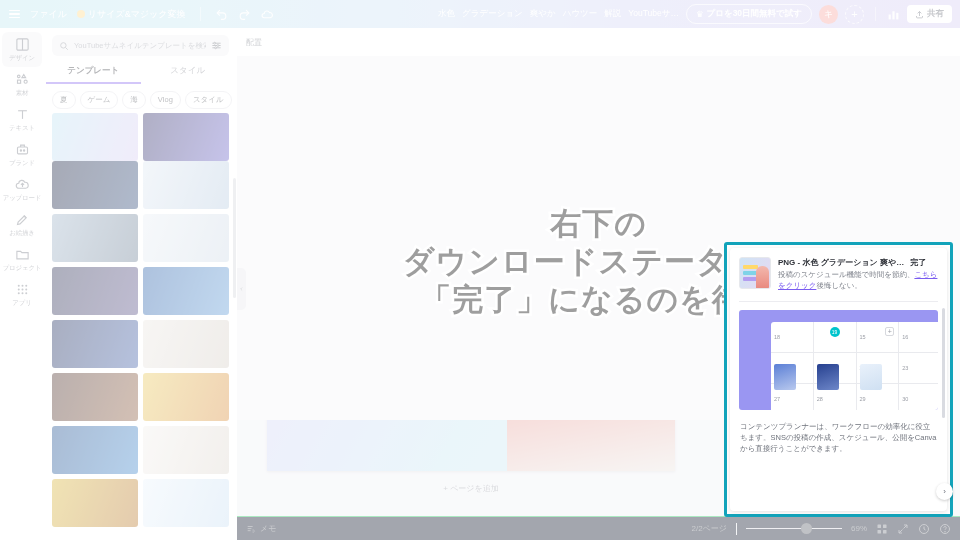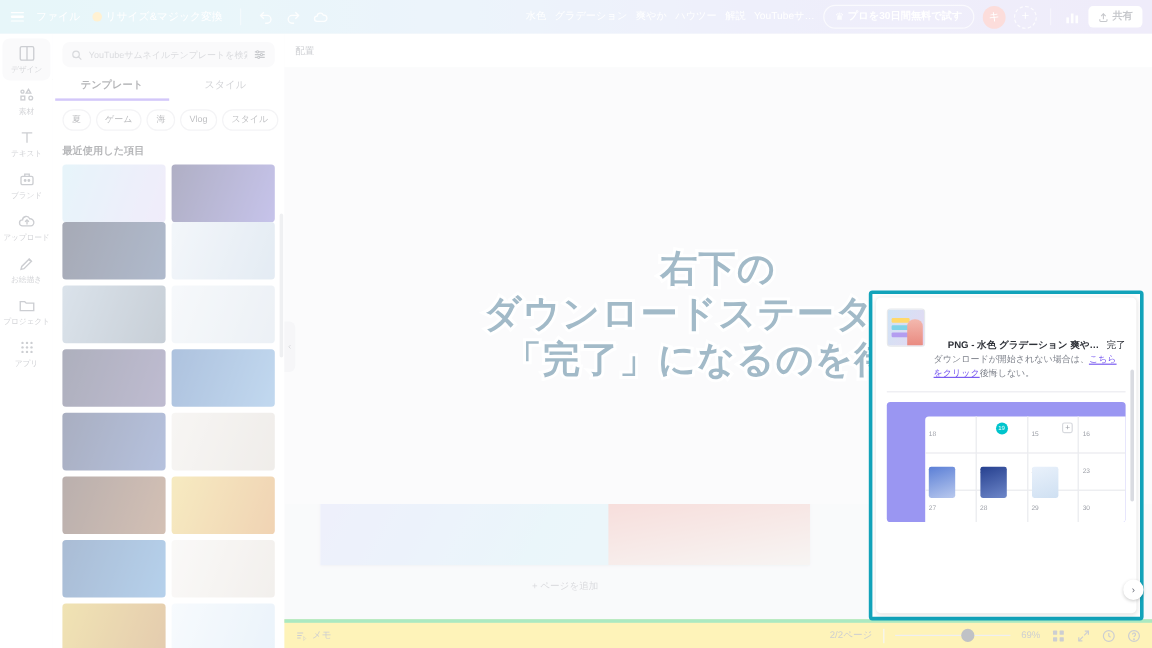--- a/index.html
+++ b/index.html
@@ -150,40 +150,40 @@
   .cv-rule { position: absolute; left: 32px; top: 277px; width: 300px; height: 1.5px; background: rgba(255,255,255,.92); }
   .cv-sub {
     position: absolute; left: 32px; top: 288px; font-size: 19px; color: #ffffff; letter-spacing: 3px;
   }
 
   
   .overlay-text {
     position: absolute; left: 237px; top: 205px; width: 723px;
     text-align: center; z-index: 55; pointer-events: none;
     font-size: 31px; font-weight: bold; line-height: 1.22; letter-spacing: 1px;
-    color: #0c4a6e;
+    color: #000000;
     -webkit-text-stroke: 5px #ffffff; paint-order: stroke fill;
   }
   .overlay-text > div { white-space: nowrap; }
 
   .add-page {
     position: absolute; left: 267px; top: 483px; width: 408px; text-align: center;
     font-size: 8px; color: #9b9ea6;
   }
   .refresh-fab {
     position: absolute; right: 8px; top: 72px; width: 26px; height: 26px; border-radius: 50%;
     background: #fff; box-shadow: 0 1px 3px rgba(0,0,0,.13);
     display: flex; align-items: center; justify-content: center; color: #9a9da5;
   }
 
   
   .bottombar {
     position: absolute; bottom: 0; left: 237px; width: 723px; height: 24px;
-    background: #fde047; display: flex; align-items: center; z-index: 40;
-    border-top: 3px solid #22c55e;
+    background: #0f172a; display: flex; align-items: center; z-index: 40;
+    border-top: 1px solid #22c55e;
   }
   .memo { display: flex; align-items: center; gap: 4px; padding-left: 9px; font-size: 8px; color: #7a7e88; }
   .bb-right { margin-left: auto; display: flex; align-items: center; gap: 9px; padding-right: 9px; }
   .pagecount { font-size: 8px; color: #7a7e88; }
   .vdiv { width: 1px; height: 12px; background: #e3e5e9; }
   .slider { position: relative; width: 96px; height: 12px; display: flex; align-items: center; }
   .slider .track { width: 100%; height: 1.5px; background: #d4d6dc; }
   .slider .knob { position: absolute; left: 57%; width: 11px; height: 11px; border-radius: 50%; background: #5b5f69; }
   .zoomval { font-size: 8px; color: #7a7e88; }
   .bbico { width: 12px; height: 12px; color: #7a7e88; }
@@ -207,23 +207,23 @@
     content: ""; position: absolute; right: 1px; bottom: 0; width: 13px; height: 22px;
     background: linear-gradient(180deg,#f3b8ae,#e98a80); border-radius: 6px 6px 0 0;
   }
   .pop-thumb:before {
     content: ""; position: absolute; left: 3px; top: 7px; width: 15px; height: 4px;
     background: #ffd96b; border-radius: 1px; box-shadow: 0 6px 0 #7fd3e8, 0 12px 0 #b39df0;
   }
   .pop-title-row { flex: 1; min-width: 0; }
   .pop-filename {
     font-size: 8px; color: #2e3138; font-weight: bold; white-space: nowrap;
-    overflow: hidden; text-overflow: ellipsis; display: flex; justify-content: flex-end; gap: 6px; margin-top: 25px;
-  }
-  .pop-status { font-size: 8px; color: #2e3138; font-weight: normal; flex: 0 0 auto; }
+    overflow: hidden; text-overflow: ellipsis; display: flex; justify-content: flex-start; gap: 6px;
+  }
+  .pop-status { font-size: 8px; color: #2e3138; font-weight: bold; flex: 0 0 auto; }
   .pop-note { font-size: 7.5px; color: #7e828b; line-height: 1.45; margin-top: 2px; }
   .pop-note a { color: #7a5cf0; text-decoration: underline; }
   .pop-divider { height: 1px; background: #ececf0; margin: 2px 9px 0; }
   .pop-illus {
     margin: 8px 9px 0; height: 100px; border-radius: 3px; overflow: hidden;
     background: #9a96f2; position: relative;
   }
   .cal {
     position: absolute; left: 32px; top: 12px; right: -4px; bottom: -6px;
     background: #fff; border-radius: 3px 0 0 0;
@@ -413,21 +413,20 @@
       <div class="tab active"><span>テンプレート</span></div>
       <div class="tab"><span>スタイル</span></div>
     </div>
     <div class="chips">
       <div class="chip">夏</div>
       <div class="chip">ゲーム</div>
       <div class="chip">海</div>
       <div class="chip">Vlog</div>
       <div class="chip">スタイル</div>
     </div>
-    <div class="sec-title">最近使用した項目</div>
     <div class="grid">
       <div class="thumb" style="background:linear-gradient(110deg,#bfe3f2,#d8cdf2)"></div>
       <div class="thumb" style="background:linear-gradient(110deg,#2f2e66,#6a63c9)"></div>
     </div>
     <div class="grid">
       <div class="thumb" style="background:linear-gradient(110deg,#17203f,#2f4a7a)"></div>
       <div class="thumb" style="background:linear-gradient(110deg,#dfe8f2,#b7cbe0)"></div>
       <div class="thumb" style="background:linear-gradient(110deg,#9fb4c9,#6d8095)"></div>
       <div class="thumb" style="background:linear-gradient(110deg,#e8eef4,#cdd9e6)"></div>
       <div class="thumb" style="background:linear-gradient(110deg,#2a2f52,#574f86)"></div>
@@ -562,21 +561,21 @@
   <div class="popup-hl">
     <div class="popup">
       <div class="pop-head">
         <div class="pop-thumb"></div>
         <div class="pop-title-row">
           <div class="pop-filename">
             <span>PNG - 水色 グラデーション 爽や…</span>
             <span class="pop-status">完了</span>
           </div>
           <div class="pop-note">
-            <span>ダウンロードが開始されない場合は、</span><a href="#">こちらをクリック</a><span>後悔しない。</span>
+            <span>投稿のスケジュール機能で時間を節約、</span><a href="#">こちらをクリック</a><span>後悔しない。</span>
           </div>
         </div>
       </div>
       <div class="pop-divider"></div>
       <div class="pop-illus">
         <div class="cal">
           <div class="cal-cell"><span class="cal-num">18</span></div>
           <div class="cal-cell">
               <span class="cal-dot">19</span>
             </div>
@@ -586,19 +585,20 @@
           <div class="cal-cell"><span class="cal-num">21</span><span class="cal-img" style="background:linear-gradient(160deg,#26408f,#6e87c9)"></span></div>
           <div class="cal-cell"><span class="cal-num">22</span><span class="cal-img" style="background:linear-gradient(160deg,#e9f1fb,#cfe0f2)"></span></div>
           <div class="cal-cell"><span class="cal-num">23</span></div>
           <div class="cal-cell"><span class="cal-num">27</span></div>
           <div class="cal-cell"><span class="cal-num">28</span></div>
           <div class="cal-cell"><span class="cal-num">29</span></div>
           <div class="cal-cell"><span class="cal-num">30</span></div>
         </div>
       </div>
       <div class="pop-body">
+        <div class="pop-p">コンテンツプランナーは、ワークフローの効率化に役立ちます。SNSの投稿の作成、スケジュール、公開をCanvaから直接行うことができます。</div>
       </div>
       <div class="pop-scroll"></div>
     </div>
   </div>
   <div class="side-arrow">›</div>
 
 </div>
 
 </body></html>

